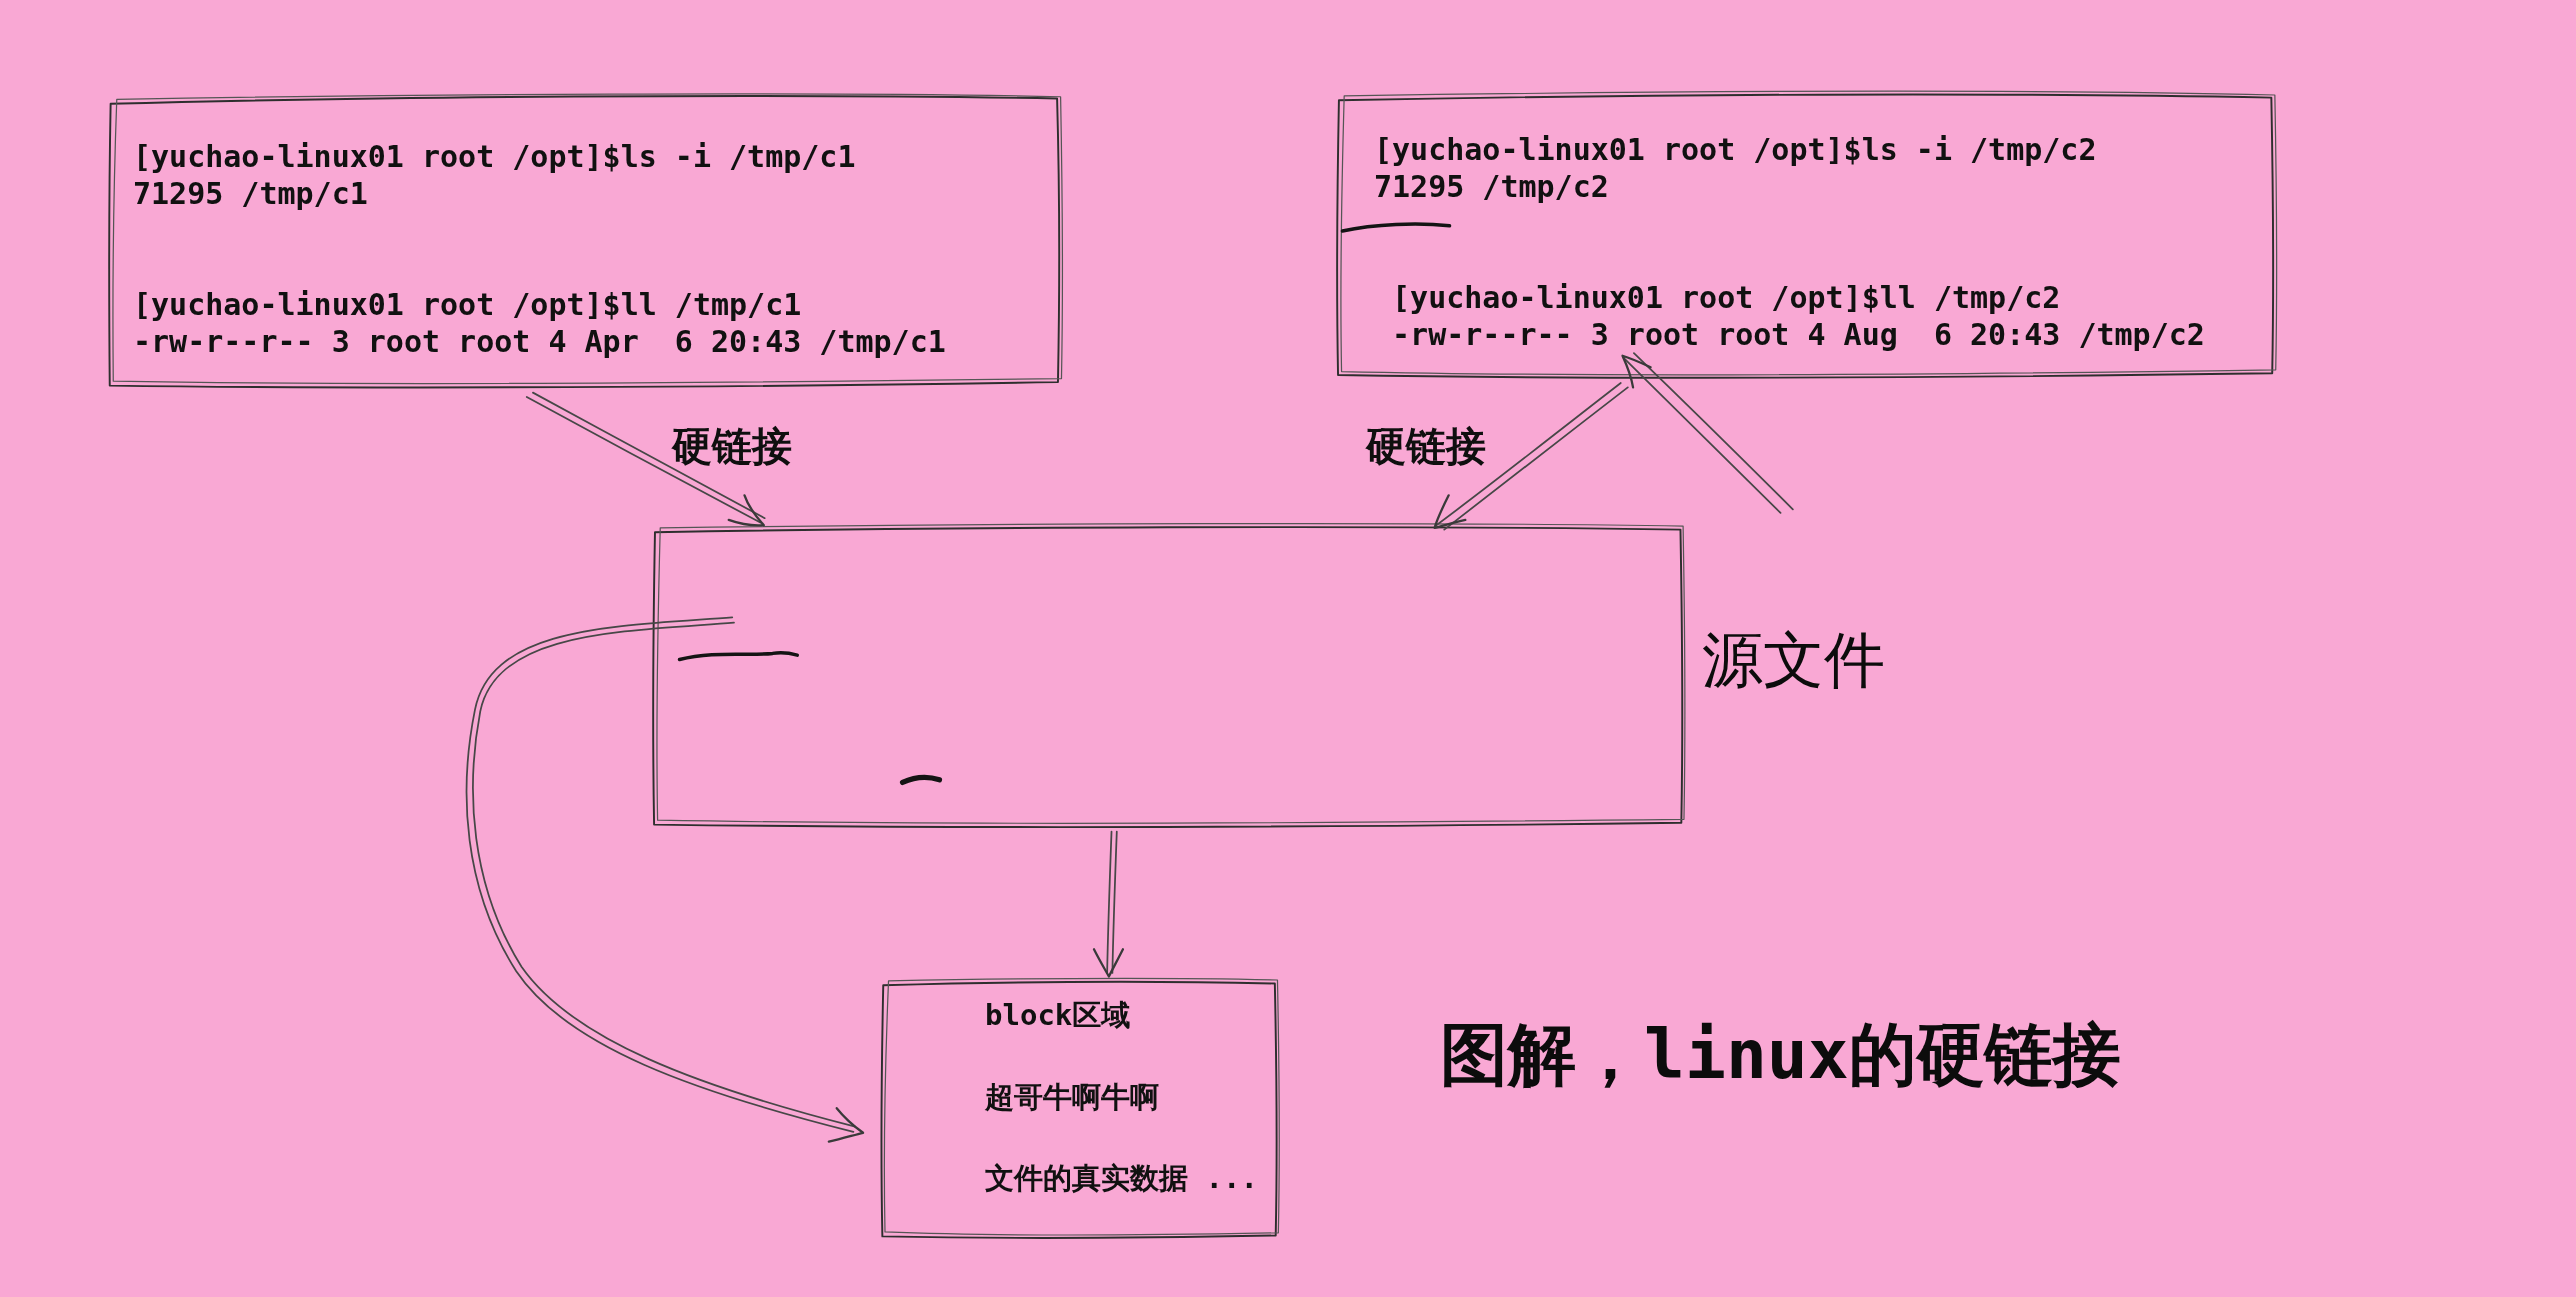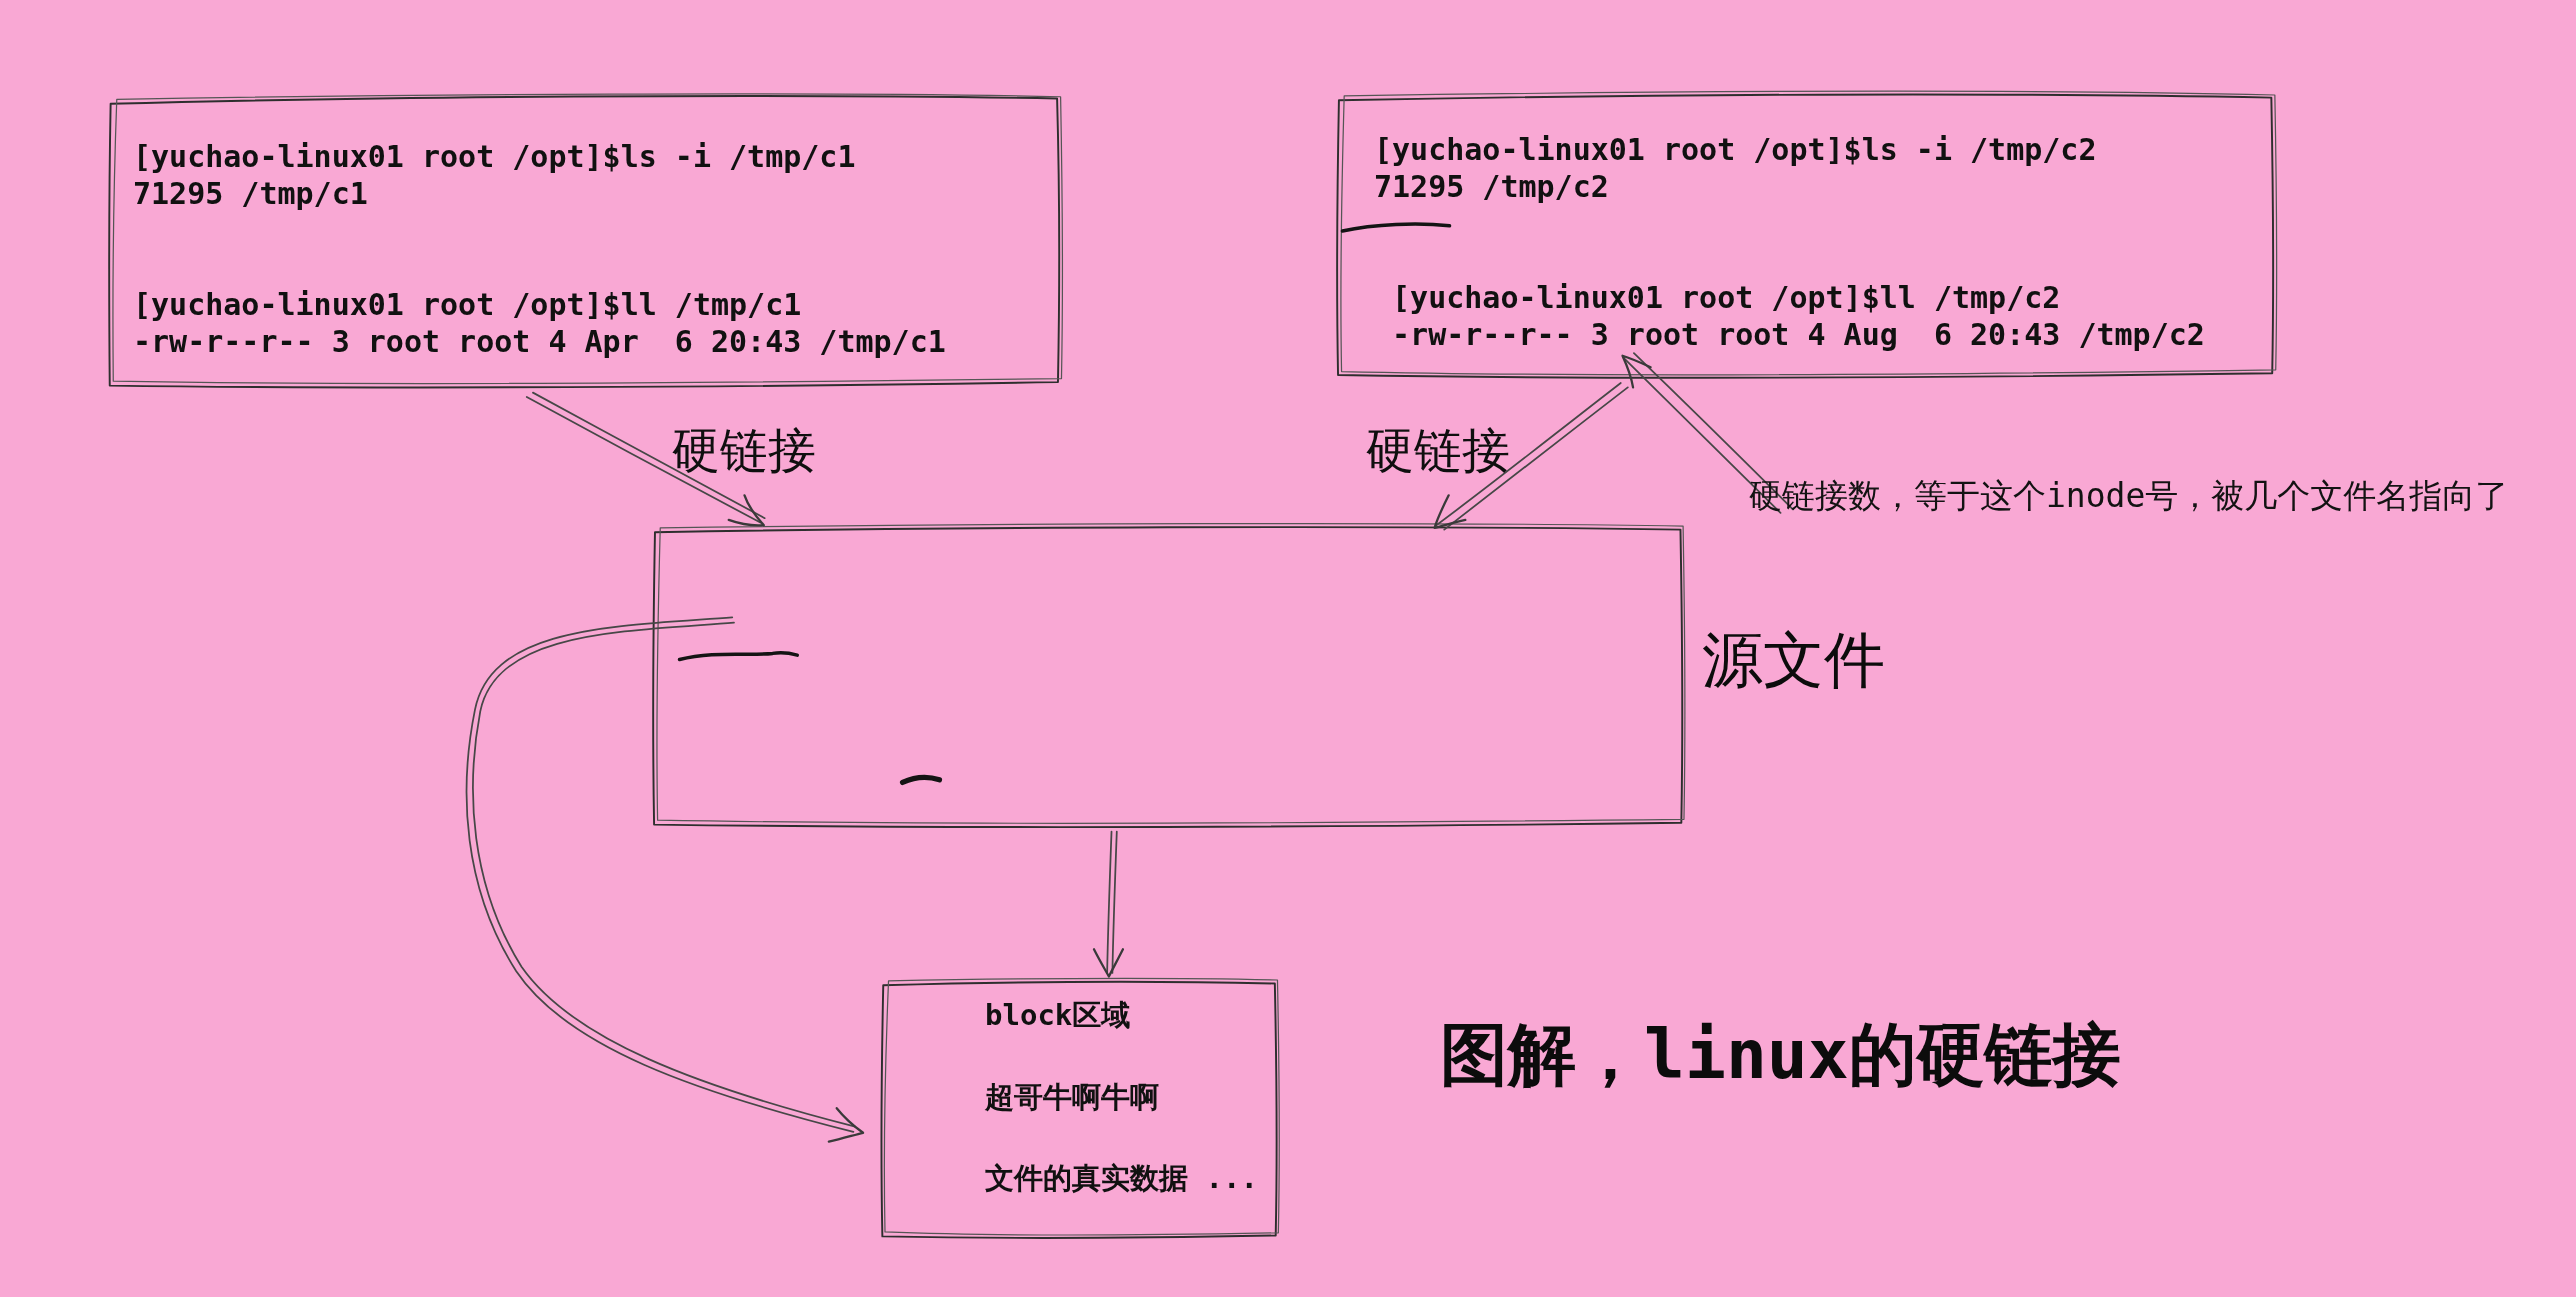--- a/index.html
+++ b/index.html
@@ -57,22 +57,22 @@
     font-weight: 700;
     font-size: 30px;
     line-height: 37px;
     white-space: pre;
     color: #111111;
     letter-spacing: 0;
   }
   .hardlink-label {
     position: absolute;
     font-family: "DejaVu Sans", sans-serif;
-    font-weight: 400;
-    font-size: 48px;
+    font-weight: 700;
+    font-size: 40px;
     color: #0f0f0f;
     white-space: nowrap;
   }
   .inode-note {
     position: absolute;
     font-family: "DejaVu Sans Mono", "DejaVu Sans", sans-serif;
     font-weight: 400;
     font-size: 33px;
     color: #131313;
     white-space: nowrap;
@@ -179,20 +179,19 @@
 
 
   <div class="block-line" style="left:985px; top:996px;">block区域</div>
   <div class="block-line" style="left:985px; top:1078px;">超哥牛啊牛啊</div>
   <div class="block-line" style="left:985px; top:1159px;">文件的真实数据 ...</div>
 
   <div class="hardlink-label" style="left:672px; top:419px;">硬链接</div>
 
   <div class="hardlink-label" style="left:1366px; top:419px;">硬链接</div>
 
-  <div class="inode-note" style="left:1749px; top:474px;">硬链接数，等于这个inode号，被几个文件名指向了</div>
 
   <div class="source-label" style="left:1702px; top:620px;">源文件</div>
 
   <div class="diagram-title" style="left:1440px; top:1010px;">图解，linux的硬链接</div>
 
 </div>
 
 
 </body></html>

